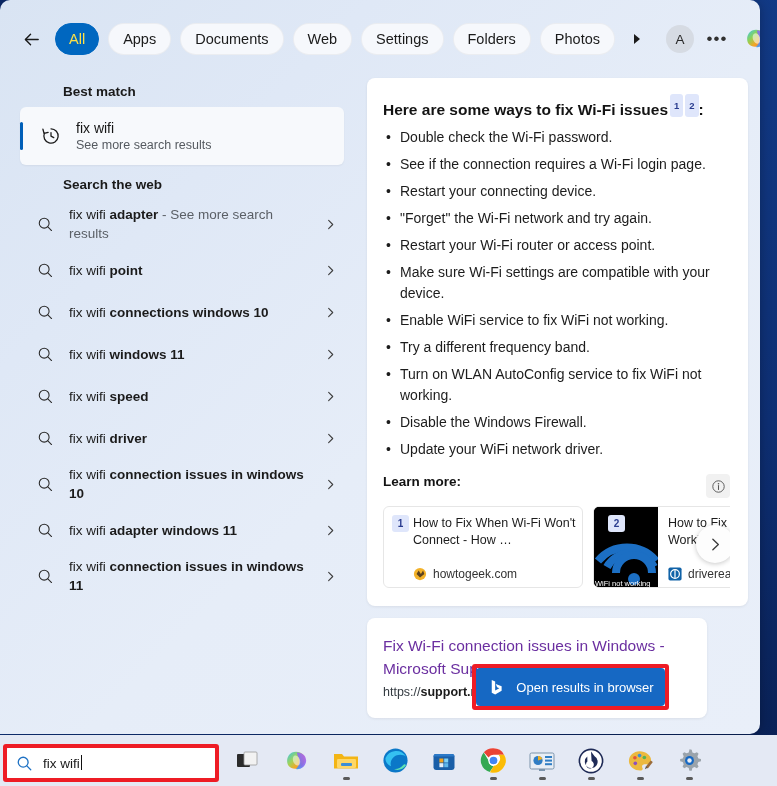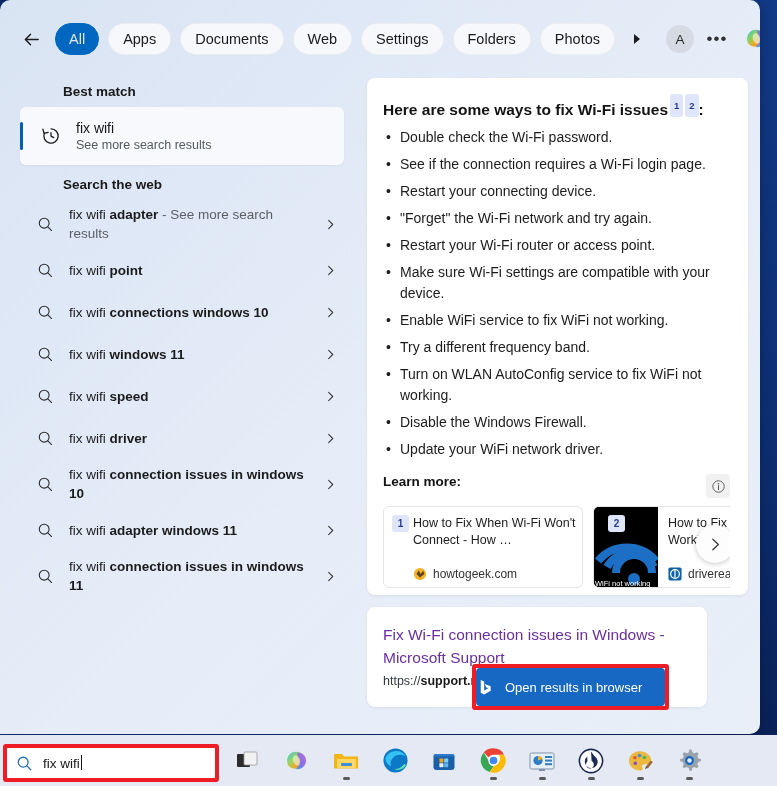--- a/index.html
+++ b/index.html
@@ -50,21 +50,21 @@
     font-size: 14.5px;
     color: #1b1b1b;
     background: #f6f8fc;
     border: 1px solid rgba(0,0,0,.045);
     white-space: nowrap;
     cursor: pointer;
     flex: 0 0 auto;
   }
   .chip.active {
     background: #0067c0;
-    color: #e5e5e5;
+    color: #fde047;
     border-color: #0067c0;
     padding: 0 13px;
   }
   .chip-more {
     width: 22px; height: 30px;
     display: flex; align-items: center; justify-content: center;
     cursor: pointer; flex: 0 0 auto;
     margin-left: 2px;
   }
   .hspacer { flex: 1 1 auto; }
@@ -148,21 +148,21 @@
     left: 367px; top: 78px;
     width: 381px; height: 656px;
   }
   .card {
     background: #ffffff;
     border-radius: 8px;
     box-shadow: 0 1px 3px rgba(0,0,0,.07);
   }
   .answer-card {
     width: 381px;
-    padding: 16px 18px 7px 16px;
+    padding: 16px 18px 18px 16px;
   }
   .ans-head {
     font-size: 15.5px; font-weight: bold; color: #131313;
     line-height: 21px; margin-bottom: 7px;
   }
   .cite {
     display: inline-block;
     background: #dfe6fb; color: #2a3c8f;
     font-size: 9.5px; font-weight: bold;
     border-radius: 3px;
@@ -266,21 +266,21 @@
     left: 472px; top: 664px;
     width: 197px; height: 46px;
     border: 4px solid #ee1c25;
     border-radius: 3px;
     z-index: 30;
   }
   .open-browser-btn {
     position: absolute; left: 0; top: 0; right: 0; bottom: 0;
     background: #1668c3;
     border-radius: 4px;
-    display: flex; align-items: center; justify-content: flex-start;
+    display: flex; align-items: center; justify-content: center;
     gap: 10px;
     color: #fff; font-size: 13px;
     cursor: pointer;
   }
 
   
   .taskbar {
     position: absolute;
     left: 0; bottom: 0;
     width: 777px; height: 51px;

